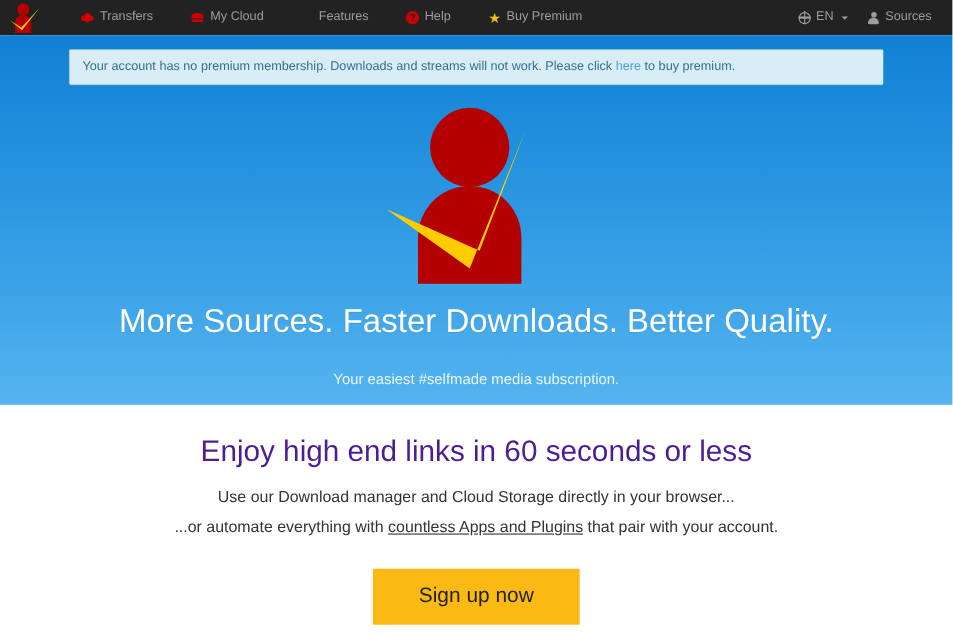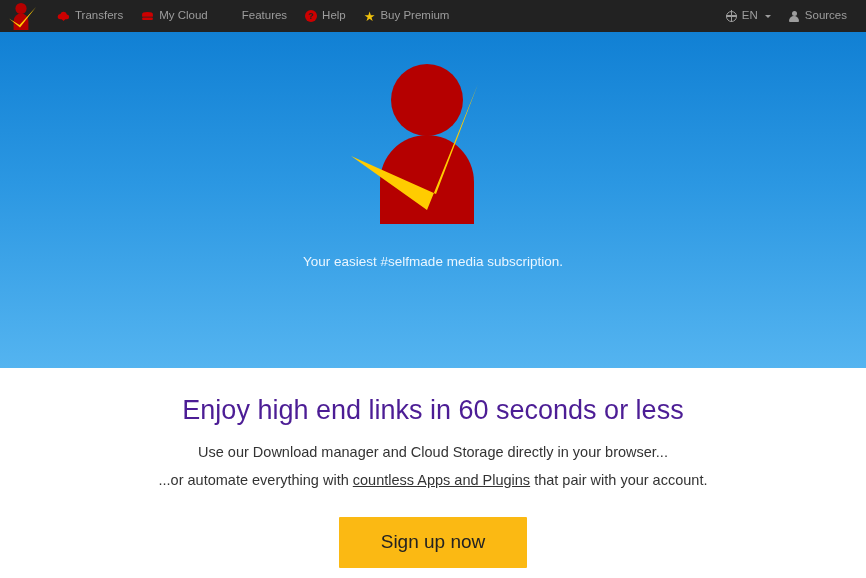--- a/index.html
+++ b/index.html
@@ -22,21 +22,21 @@
     height: 32px;
     background: #222222;
     display: flex;
     align-items: center;
     padding: 0 10px 0 6px;
     position: relative;
   }
   .nav-left {
     display: flex;
     align-items: center;
-    gap: 0px;
+    gap: 16px;
   }
   .nav-logo {
     width: 34px;
     height: 30px;
     position: relative;
     display: block;
     margin-right: 8px;
     flex: 0 0 auto;
   }
   .nav-right {
@@ -246,29 +246,33 @@
         <span class="head"></span>
           <span class="body"></span>
       </span>
       <span class="label">Sources</span>
     </a>
   </div>
 </div>
 
 <div class="hero">
 
+  <div class="alert">
+    <span>Your account has no premium membership. Downloads and streams will not work. Please click </span><a>here</a><span> to buy premium.</span>
+  </div>
 
   <div class="hero-logo">
     <svg viewBox="0 0 170 168" width="170" height="168" aria-hidden="true">
       <circle cx="79" cy="40" r="36" fill="#b50000"></circle>
       <path d="M32 164 V122 a47 47 0 0 1 94 0 V164 Z" fill="#b50000"></path>
       <path d="M3 96 L79 150 L130 24 L88 134 Z" fill="#ffcc00"></path>
     </svg>
   </div>
 
+  <h1 class="hero-title">More Sources. Faster Downloads. Better Quality.</h1>
   <p class="hero-sub">Your easiest #selfmade media subscription.</p>
 </div>
 
 <div class="section">
   <h2 class="section-title">Enjoy high end links in 60 seconds or less</h2>
 
   <p class="section-line">Use our Download manager and Cloud Storage directly in your browser...</p>
 
   <p class="section-line"><span>...or automate everything with </span><a>countless Apps and Plugins</a><span> that pair with your account.</span></p>
 

